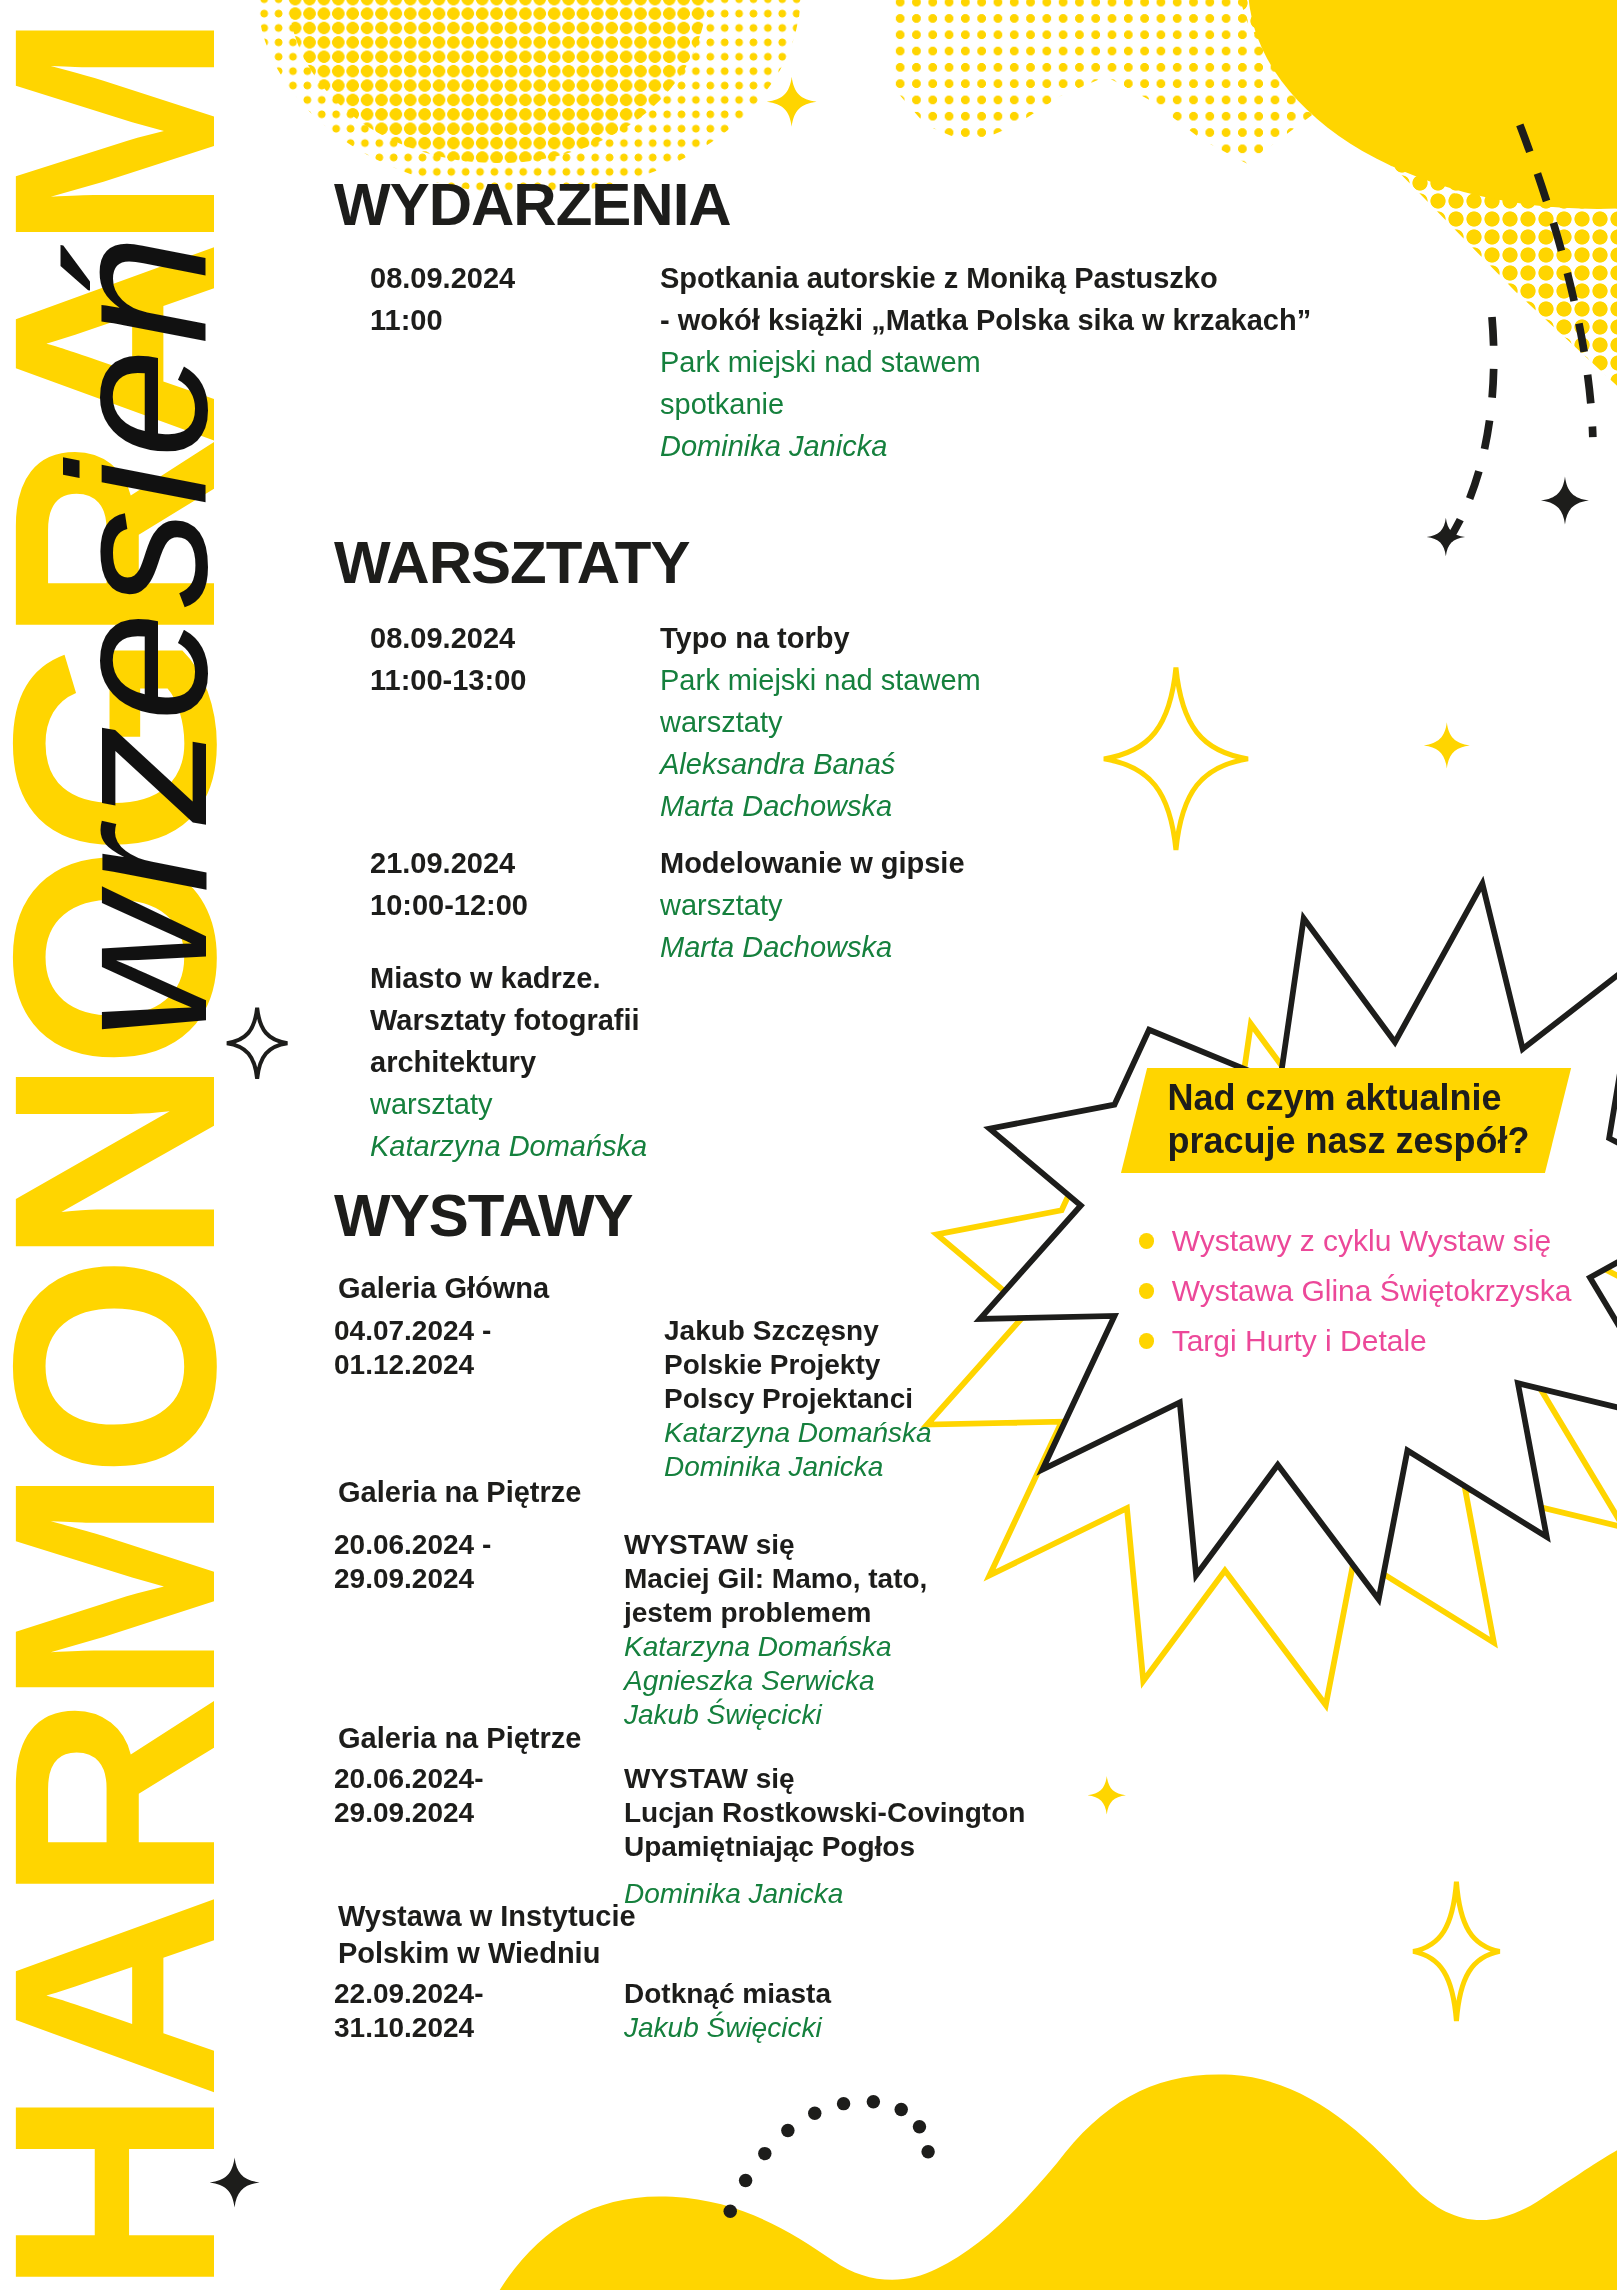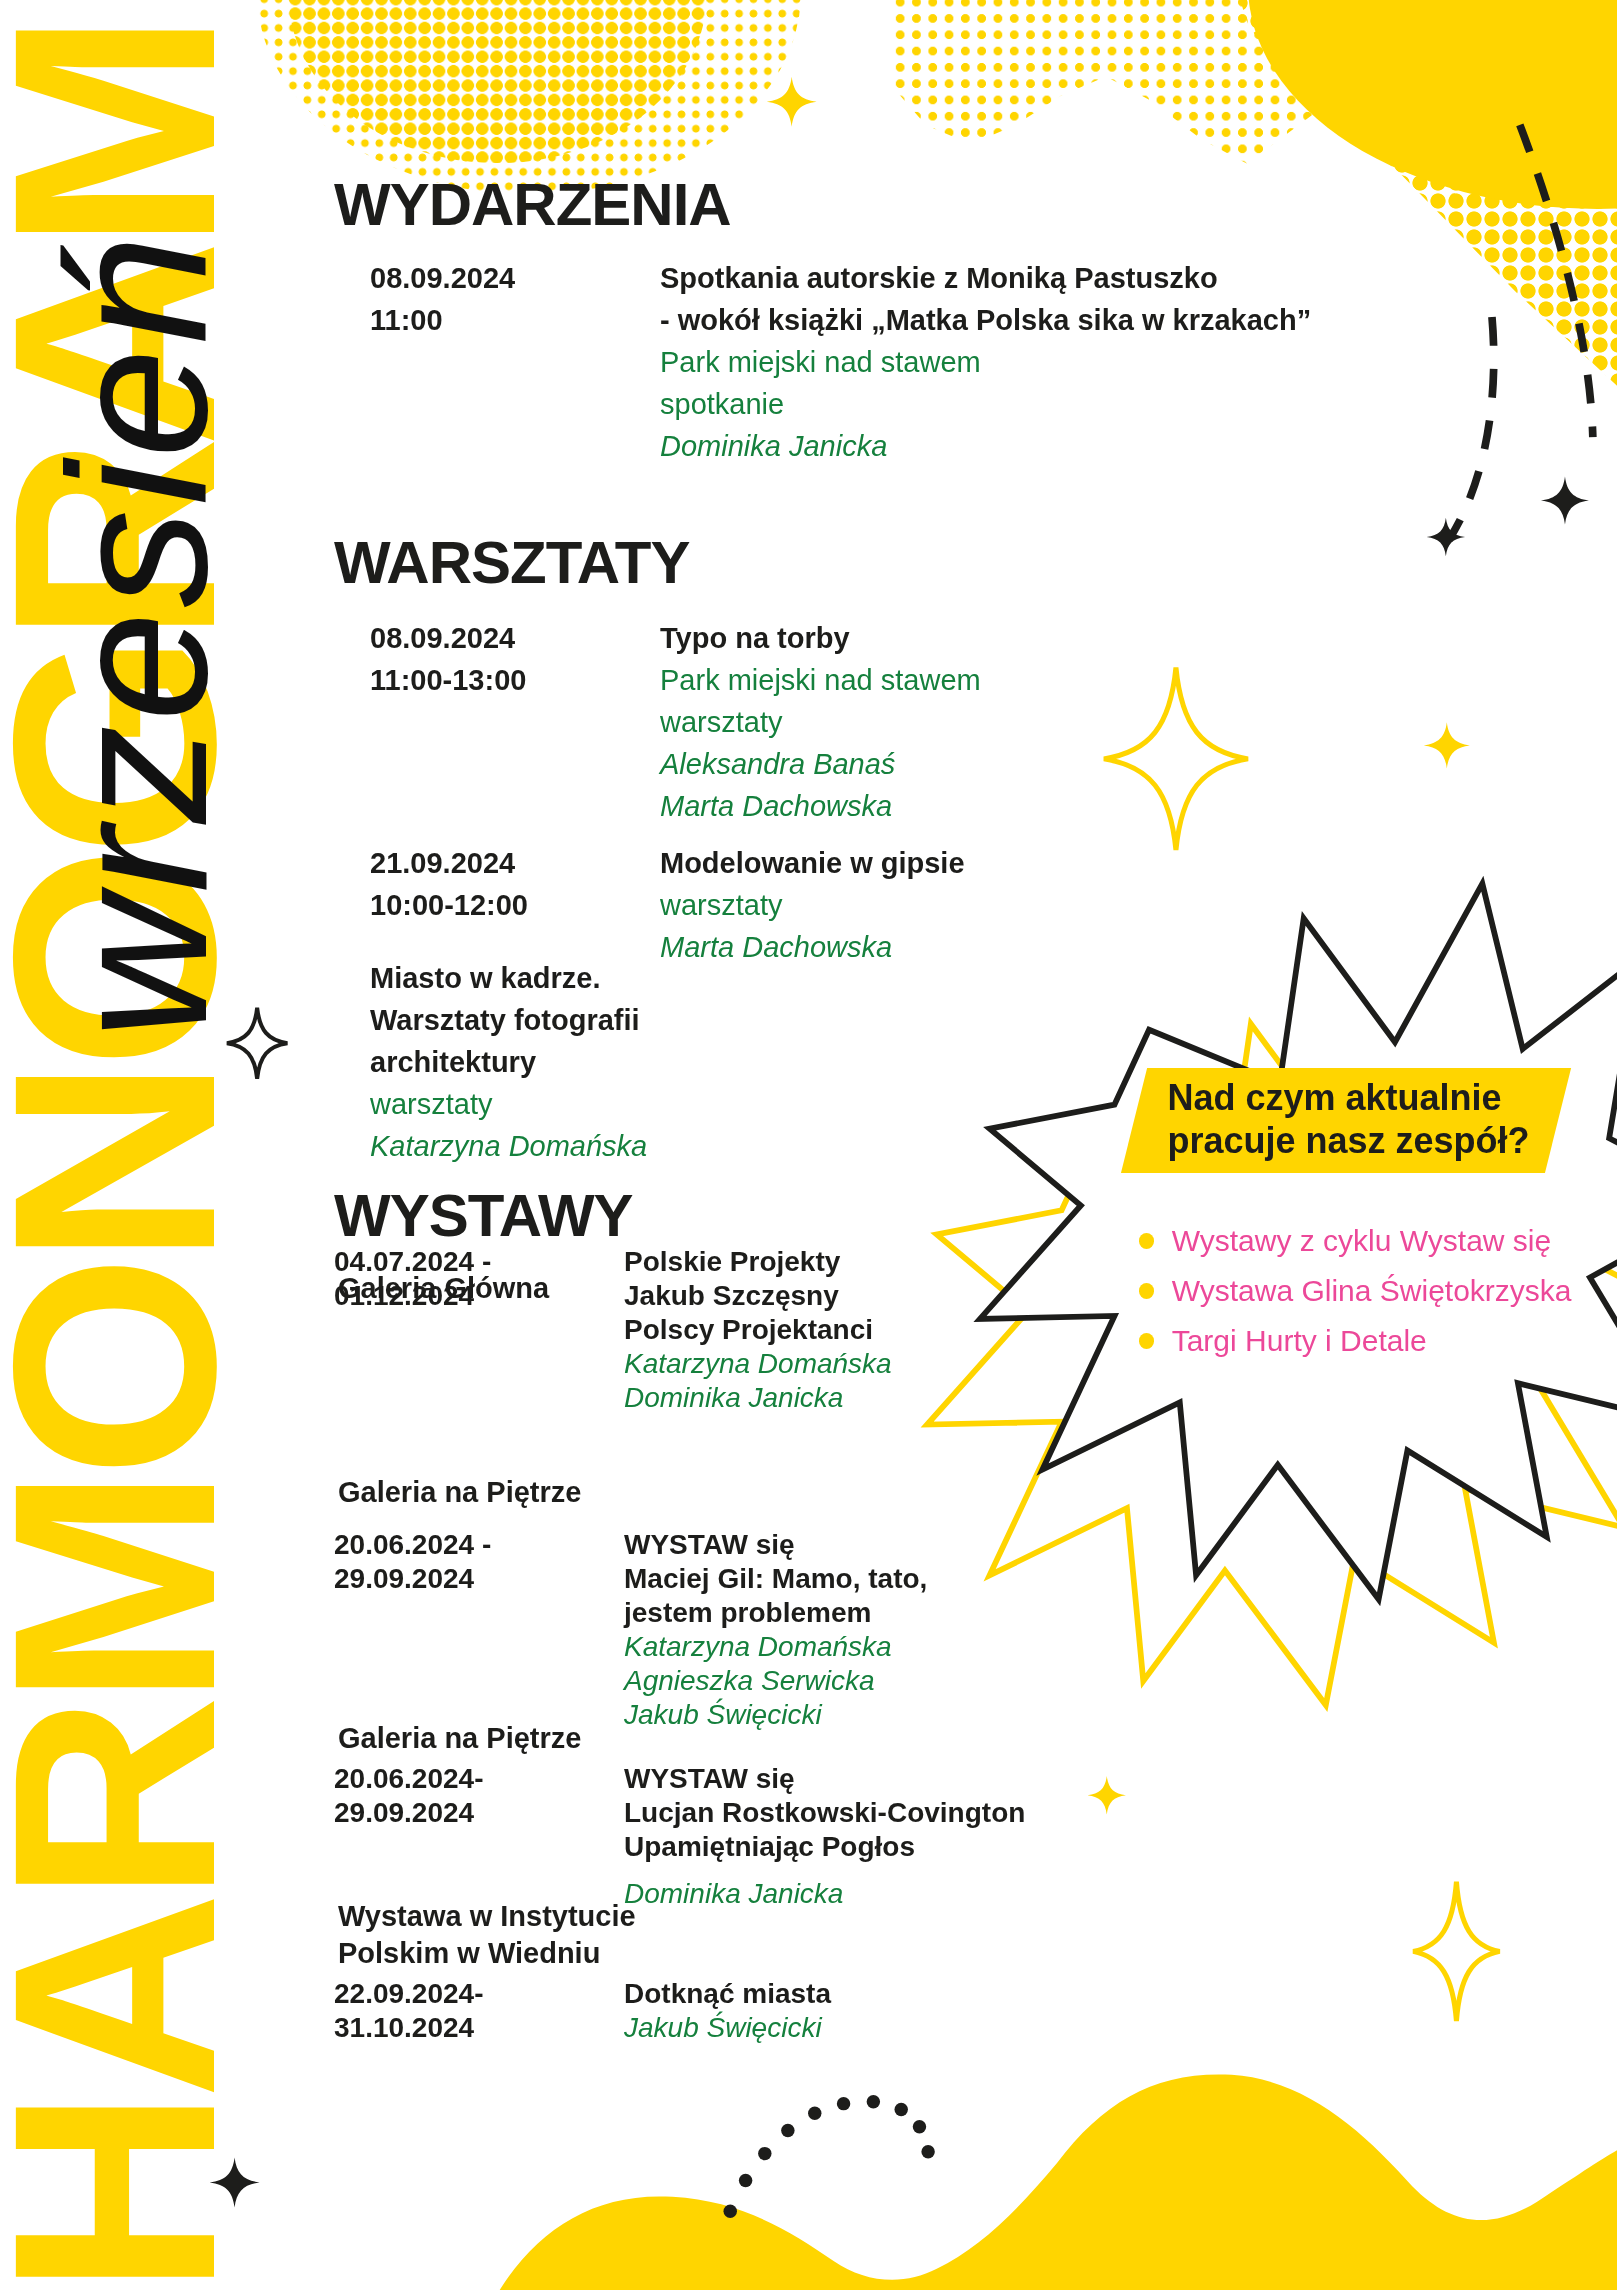--- a/index.html
+++ b/index.html
@@ -166,28 +166,28 @@
         <span class="line soft">warsztaty</span>
         <span class="line it soft">Katarzyna Domańska</span>
       </div>
     </div>
 
     <h2 class="section abs" style="left:334px;top:1187px;">WYSTAWY</h2>
 
     <div class="venue abs" style="left:338px;top:1270px;">
       <span class="line">Galeria Główna</span>
     </div>
-    <div class="row wys abs" style="left:334px;top:1245px;">
+    <div class="row wys abs" style="left:334px;top:1314px;gap:40px;">
       <div>
         <span class="line b">04.07.2024 -</span>
         <span class="line b">01.12.2024</span>
       </div>
       <div>
+        <span class="line b">Jakub Szczęsny</span>
         <span class="line b">Polskie Projekty</span>
-        <span class="line b">Jakub Szczęsny</span>
         <span class="line b">Polscy Projektanci</span>
         <span class="line it soft">Katarzyna Domańska</span>
         <span class="line it soft">Dominika Janicka</span>
       </div>
     </div>
 
     <div class="venue abs" style="left:338px;top:1474px;">
       <span class="line">Galeria na Piętrze</span>
     </div>
     <div class="row wys abs" style="left:334px;top:1516px;margin-top:12px;">

